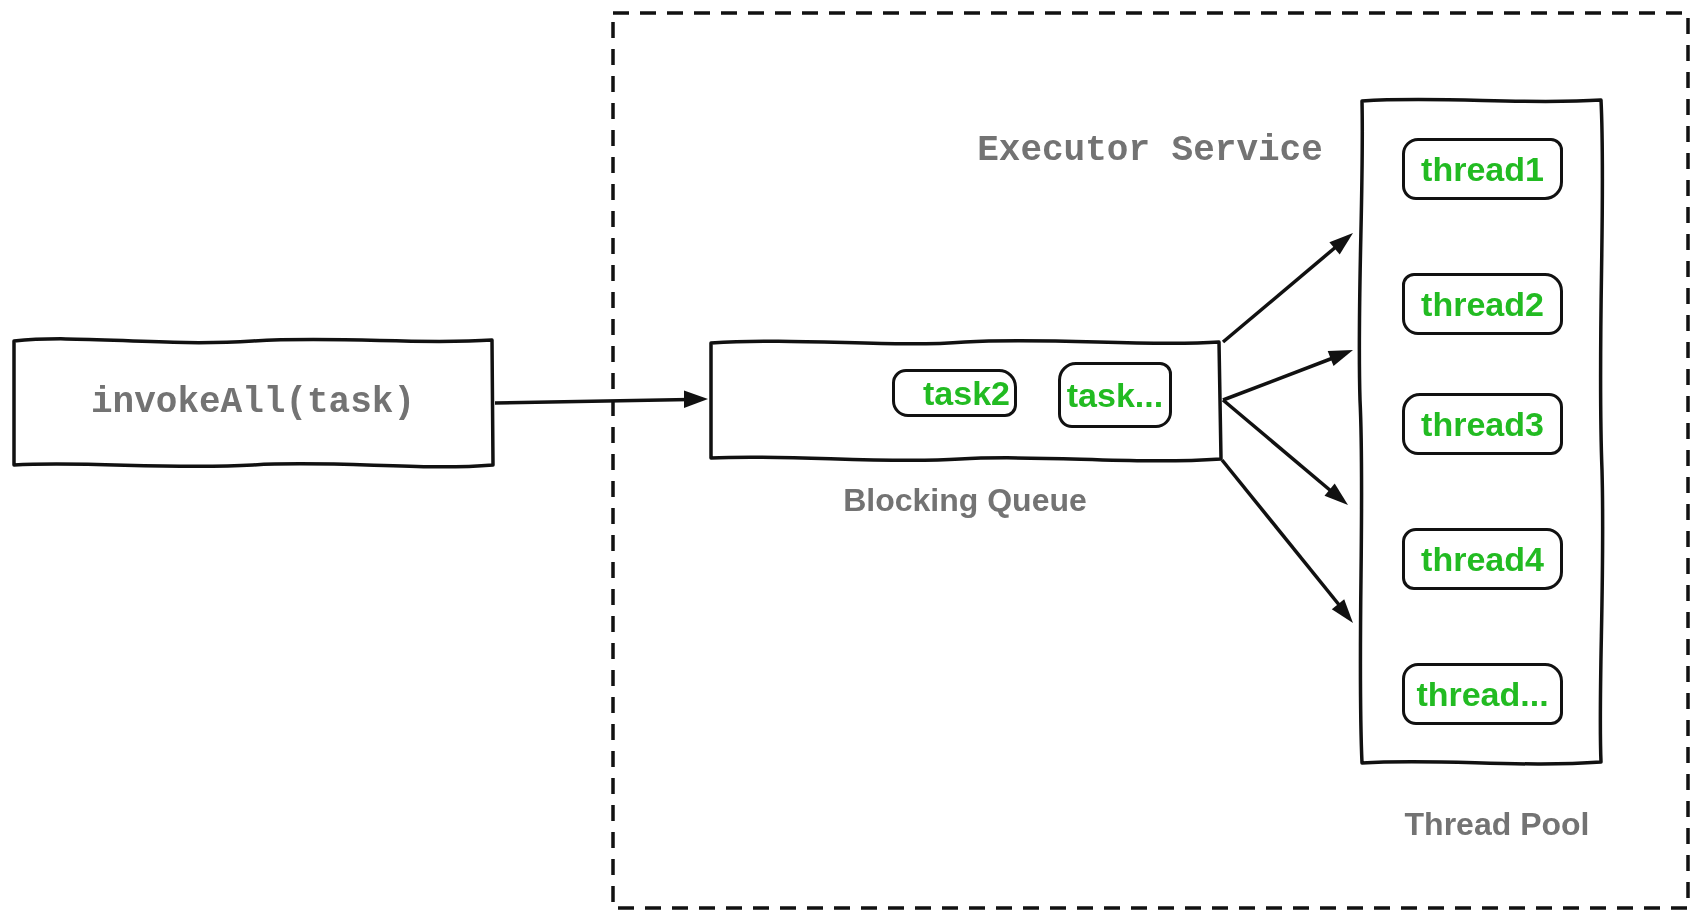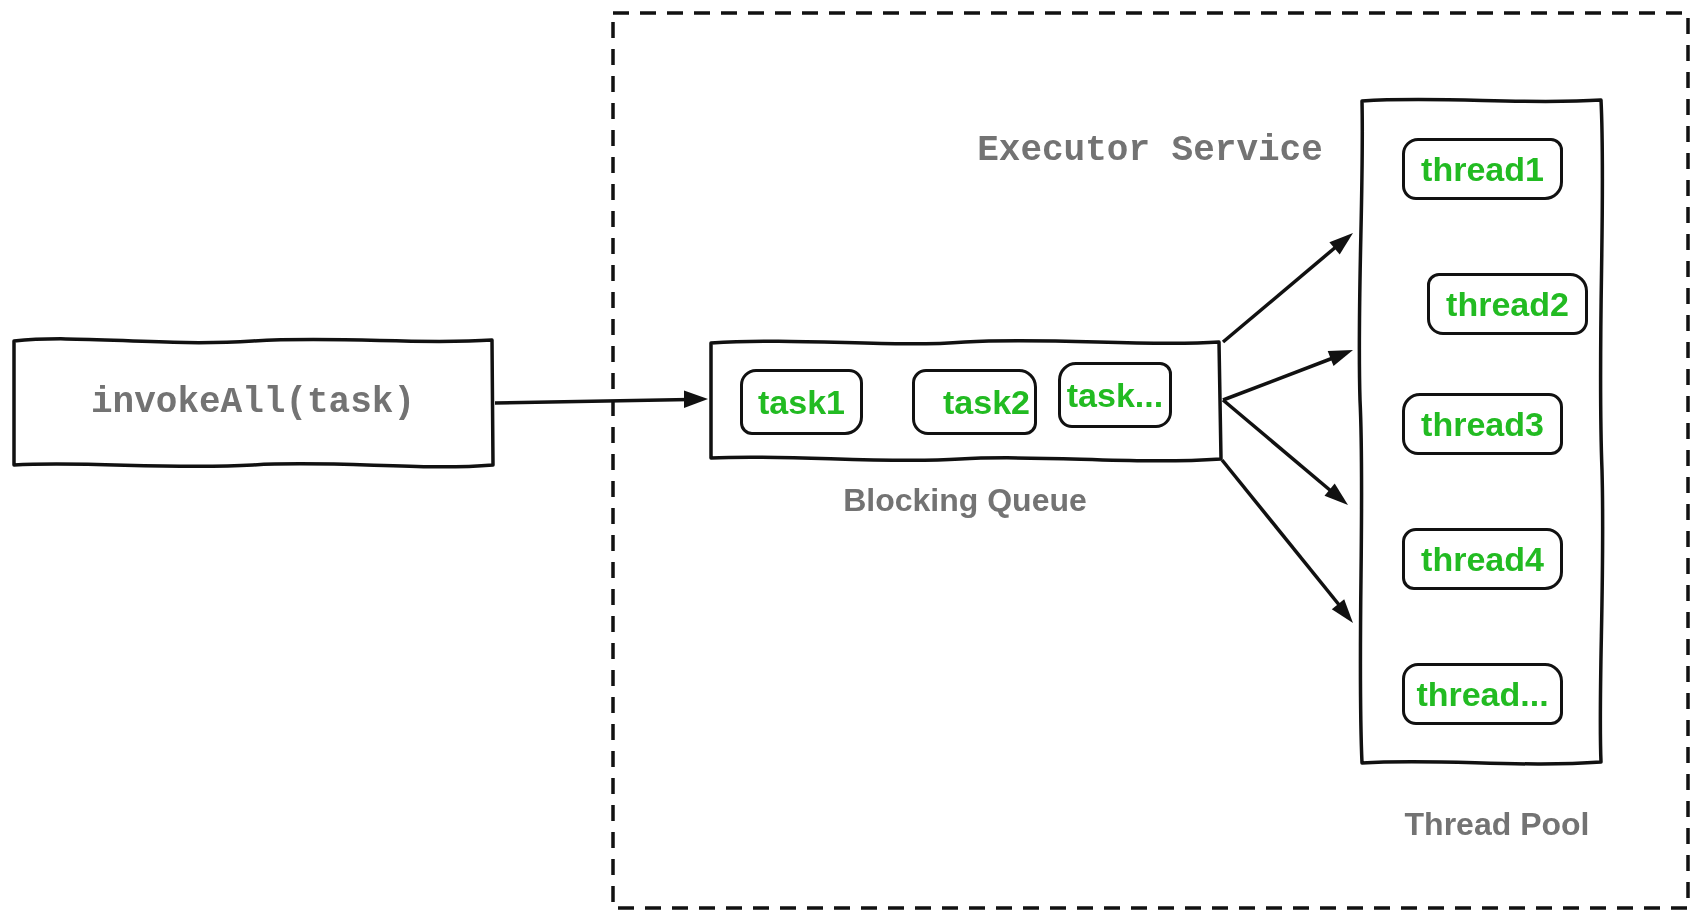--- a/index.html
+++ b/index.html
@@ -34,26 +34,26 @@
     font-weight: bold;
     font-size: 34px;
     display: flex;
     align-items: center;
     justify-content: center;
     white-space: nowrap;
     font-family: "Liberation Sans", sans-serif;
   }
   
   .task1 { left: 740px;  top: 369px; width: 123px; height: 66px; border-radius: 16px 14px 18px 12px; }
-  .task2 { left: 912px;  top: 369px; width: 125px; height: 66px; border-radius: 14px 18px 12px 16px; padding-left: 24px; }
+  .task2 { left: 892px;  top: 369px; width: 125px; height: 48px; border-radius: 14px 18px 12px 16px; padding-left: 24px; }
   .task3 { left: 1058px; top: 362px; width: 114px; height: 66px; border-radius: 18px 12px 16px 14px; }
   
   .thread { left: 1402px; width: 161px; height: 62px; }
   .thread1 { top: 138px; border-radius: 16px 12px 18px 14px; }
-  .thread2 { top: 273px; border-radius: 12px 18px 14px 16px; margin-left: 25px; }
+  .thread2 { top: 273px; border-radius: 12px 18px 14px 16px; }
   .thread3 { top: 393px; border-radius: 18px 14px 12px 16px; }
   .thread4 { top: 528px; border-radius: 14px 16px 18px 12px; }
   .thread5 { top: 663px; border-radius: 16px 18px 12px 14px; }
   
   .invoke-label    { left: 13px;  top: 339px; width: 480px; height: 127px; }
   .executor-title  { left: 612px; top: 118px; width: 1076px; height: 64px; }
   .queue-label     { left: 710px; top: 472px; width: 510px; height: 56px; }
   .pool-label      { left: 1372px; top: 796px; width: 250px; height: 56px; }
 </style>
 </head>
@@ -110,21 +110,20 @@
     <g>
       <line x1="1222" y1="460" x2="1340" y2="606" stroke="#111111" stroke-width="3.5"></line>
       <polygon points="1353,623 1331.8,609.3 1344.2,599.3" fill="#111111"></polygon>
     </g>
   </svg>
 
   <div class="lbl mono invoke-label">invokeAll(task)</div>
 
   <div class="lbl mono executor-title">Executor Service</div>
 
-  <div class="node task1">task1</div>
   <div class="node task2">task2</div>
   <div class="node task3">task...</div>
 
   <div class="lbl big queue-label">Blocking Queue</div>
 
   <div class="node thread thread1">thread1</div>
   <div class="node thread thread2">thread2</div>
   <div class="node thread thread3">thread3</div>
   <div class="node thread thread4">thread4</div>
   <div class="node thread thread5">thread...</div>

